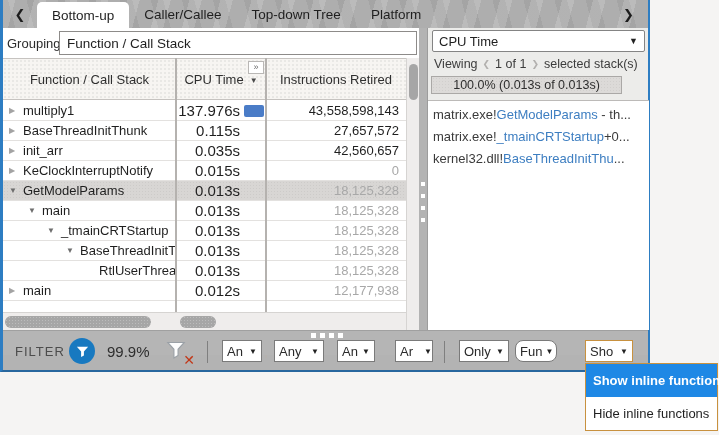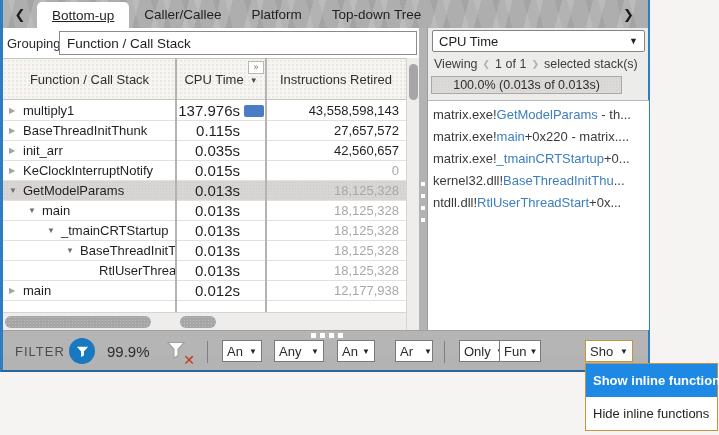--- a/index.html
+++ b/index.html
@@ -15,21 +15,21 @@
   
   .tabbar{position:absolute;left:0;top:0;width:645px;height:28px;
     background:
       repeating-linear-gradient(105deg, rgba(255,255,255,.16) 0 12px, rgba(0,0,0,0) 12px 30px),
       repeating-linear-gradient(75deg, rgba(80,80,80,.10) 0 12px, rgba(0,0,0,0) 12px 30px),
       #aeaeae;
     display:flex;align-items:stretch;}
   .nav-chev{width:34px;display:flex;align-items:center;justify-content:center;
     color:#1c1c1c;font-size:13px;font-weight:bold;cursor:pointer;}
   .tab{padding:0 15px;display:flex;align-items:center;font-size:13.5px;color:#1f1f1f;cursor:pointer;}
-  .tab.active{background:#fff;border-radius:5px 5px 0 0;margin-top:2px;text-decoration:underline;}
+  .tab.active{background:#fff;border-radius:5px 5px 0 0;margin-top:2px;}
   .fwd-chev{position:absolute;right:12px;top:0;height:28px;display:flex;align-items:center;
     color:#1c1c1c;font-size:13px;font-weight:bold;cursor:pointer;}
 
   
   .left-panel{position:absolute;left:0;top:28px;width:418px;height:302px;background:#fff;}
   .grouping-row{position:absolute;left:0;top:0;width:418px;height:30px;background:#fff;
     display:flex;align-items:center;}
   .grouping-label{font-size:13px;color:#2c2c2c;margin-left:4px;}
   .grouping-select{position:absolute;left:56px;top:3px;width:358px;height:24px;background:#fff;
     border:1px solid #8d8b89;font-size:13.5px;color:#1f1f1f;display:flex;align-items:center;
@@ -130,22 +130,22 @@
 </head>
 <body>
 
 <div class="app">
 
   <div class="tabbar">
     <div class="nav-chev">❮</div>
     <div style="display:flex;">
         <div class="tab active">Bottom-up</div>
         <div class="tab">Caller/Callee</div>
+        <div class="tab">Top-down Tree</div>
         <div class="tab">Platform</div>
-        <div class="tab">Top-down Tree</div>
       </div>
   </div>
   <div class="fwd-chev" style="right:14px;">❯</div>
 
   <div class="left-panel">
     <div class="grouping-row">
       <span class="grouping-label">Grouping:</span>
       <div class="grouping-select">Function / Call Stack</div>
     </div>
 
@@ -305,24 +305,22 @@
     <div class="viewing-row">
       <span>Viewing</span>
       <span class="pg-chev">❮</span>
       <span>1 of 1</span>
       <span class="pg-chev">❯</span>
       <span>selected stack(s)</span>
     </div>
     <div class="pct-bar">100.0% (0.013s of 0.013s)</div>
     <div class="frames">
         <div class="frame"><span>matrix.exe!</span><span class="fn">GetModelParams</span><span> - th...</span></div>
-        <div class="frame"><span>matrix.exe!</span><span class="fn">main</span><span>+0x220 - matrix....</span></div>
         <div class="frame"><span>matrix.exe!</span><span class="fn">_tmainCRTStartup</span><span>+0...</span></div>
         <div class="frame"><span>kernel32.dll!</span><span class="fn">BaseThreadInitThu</span><span>...</span></div>
-        <div class="frame"><span>ntdll.dll!</span><span class="fn">RtlUserThreadStart</span><span>+0x...</span></div>
       </div>
   </div>
 
   <div class="filterbar">
     <div class="grip">
       <i></i>
         <i></i>
         <i></i>
         <i></i>
     </div>
@@ -355,21 +353,21 @@
           <span class="dd">▼</span>
         </div>
         <div class="fselect" style="left: 392px; width: 38px; gap: 8px;">
           <span>Ar</span>
           <span class="dd">▼</span>
         </div>
         <div class="fselect" style="left: 456px; width: 50px;">
           <span>Only</span>
           <span class="dd">▼</span>
         </div>
-        <div class="fselect" style="left: 496px; width: 42px;">
+        <div class="fselect" style="left: 512px; width: 42px; border-radius: 8px;">
           <span>Fun</span>
           <span class="dd">▼</span>
         </div>
         <div class="fselect open" style="left: 582px; width: 48px;">
           <span>Sho</span>
           <span class="dd">▼</span>
         </div>
       </div>
   </div>
 </div>

